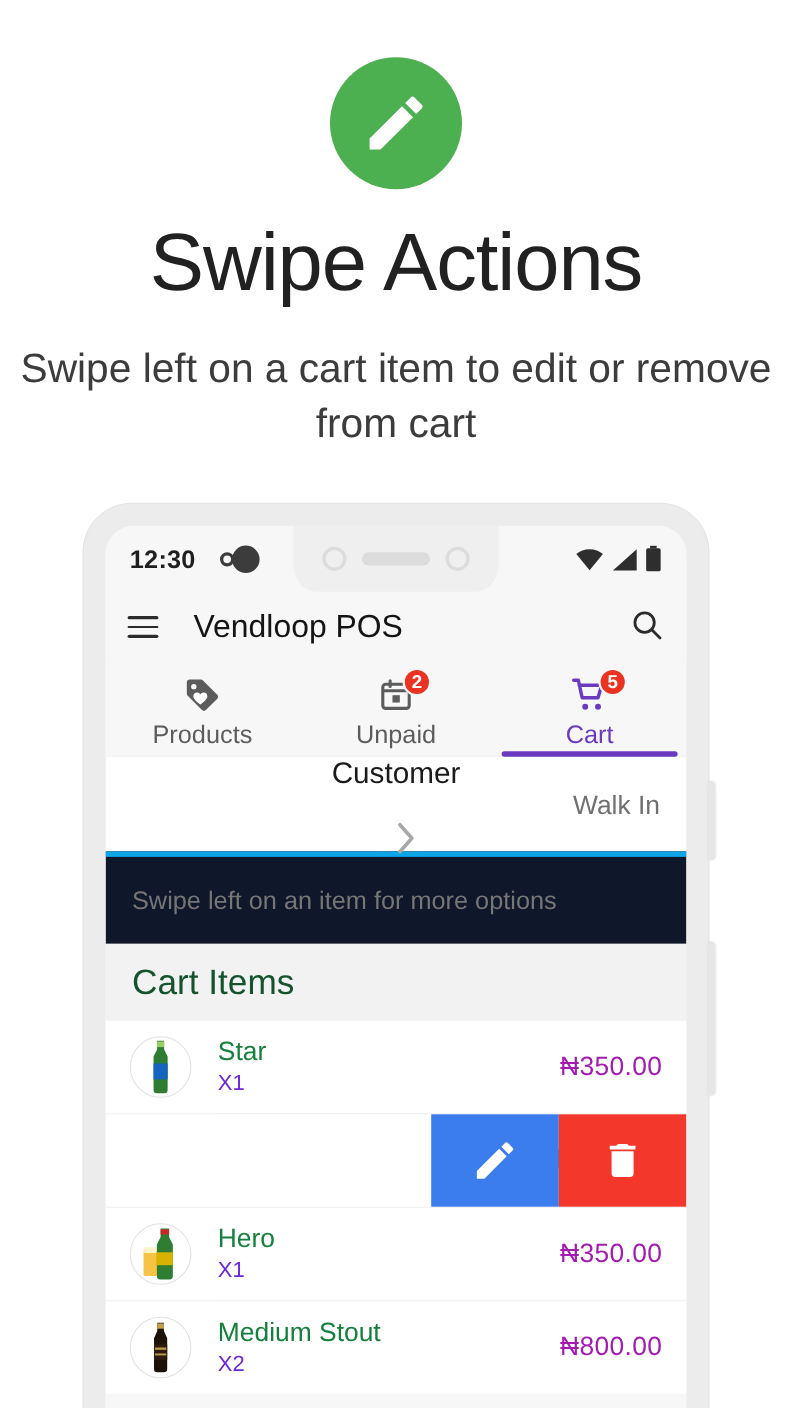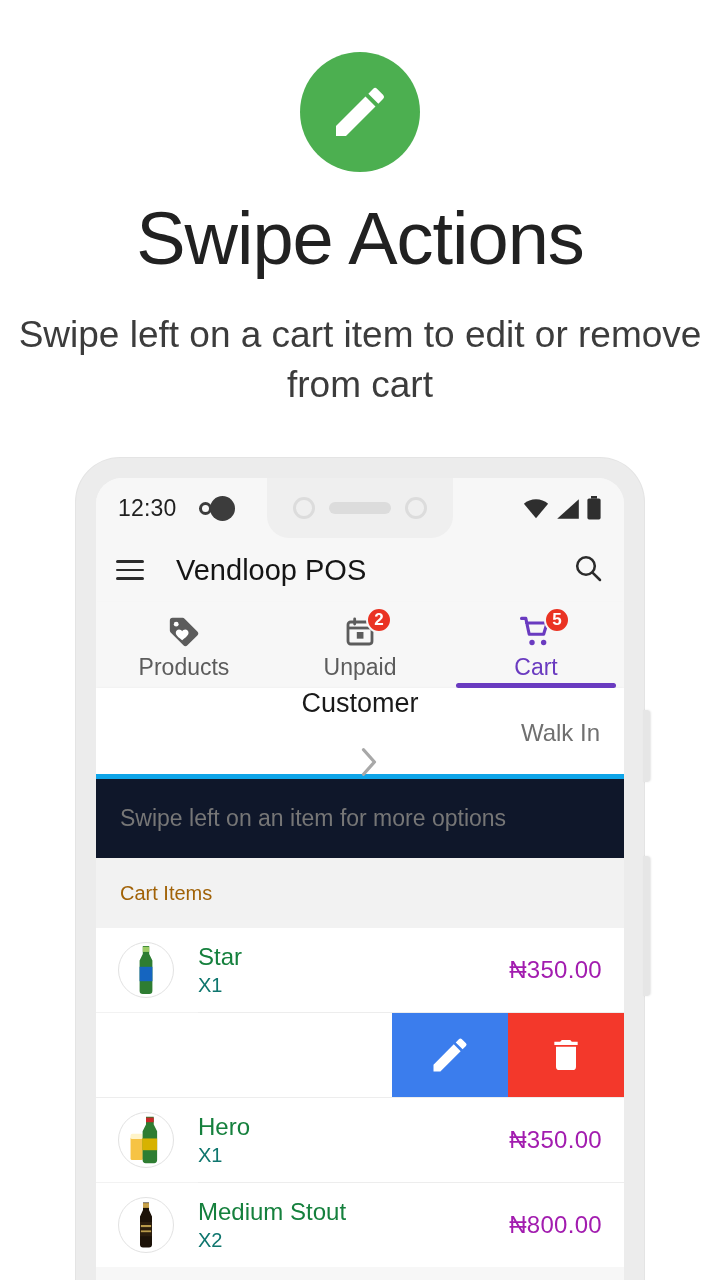--- a/index.html
+++ b/index.html
@@ -50,21 +50,21 @@
   }
   .side-btn.b1 { top: 252px; height: 72px; }
   .side-btn.b2 { top: 398px; height: 140px; }
 
   
   .statusbar {
     position: relative; height: 60px;
     display: flex; align-items: center;
     padding: 0 22px; background: #f7f7f7;
   }
-  .sb-time { font-size: 23px; font-weight: 400; color: #1f1f1f; letter-spacing: .2px; }
+  .sb-time { font-size: 23px; font-weight: 700; color: #1f1f1f; letter-spacing: .2px; }
   .sb-notif { display: flex; align-items: center; margin-left: 22px; gap: 1px; }
   .sb-ring {
     width: 13px; height: 13px; border: 3px solid #3c3c3c;
     border-radius: 50%;
   }
   .sb-dot { width: 25px; height: 25px; background: #3c3c3c; border-radius: 50%; margin-left: -3px; }
   .notch {
     position: absolute; left: 50%; transform: translateX(-50%); top: 0;
     width: 186px; height: 60px; background: #efefef;
     border-radius: 0 0 22px 22px;
@@ -123,35 +123,35 @@
   .row-hint {
     background: #0f172a; height: 84px; display: flex; align-items: center;
     padding: 0 24px; border-top: 5px solid #0ea5e9;
   }
   .hint-text { font-size: 23px; color: #767676; }
 
   .section-head {
     background: #f2f2f2; height: 70px; display: flex; align-items: center;
     padding: 0 24px;
   }
-  .section-title { font-size: 20px; color: #a16207; }
+  .section-title { font-size: 32px; color: #14532d; }
 
   .cart-item {
     background: #fff; height: 84px; display: flex; align-items: center;
     padding: 0 22px; position: relative;
   }
   .thumb {
     width: 56px; height: 56px; border-radius: 50%;
     border: 1.5px solid #e2e2e2; background: #fff;
     display: flex; align-items: center; justify-content: center;
     flex: 0 0 56px; overflow: hidden;
   }
   .item-texts { margin-left: 24px; display: flex; flex-direction: column; gap: 3px; }
   .item-name { font-size: 24px; color: #15803d; }
-  .item-qty { font-size: 20px; color: #0f766e; }
+  .item-qty { font-size: 20px; color: #6d28d9; }
   .item-price { margin-left: auto; font-size: 24px; color: #a21caf; letter-spacing: .3px; }
   .item-divider { height: 1px; background: #ededed; margin-left: 102px; }
 
   
   .swiped-row { position: relative; background: #fff; height: 84px; display: flex; align-items: center; }
   .swiped-price { margin-left: auto; margin-right: 26px; font-size: 24px; color: #5c5c5c; letter-spacing: .3px; }
   .swipe-actions { position: absolute; right: 0; top: 0; bottom: 0; display: flex; }
   .swipe-btn { width: 116px; display: flex; align-items: center; justify-content: center; cursor: pointer; }
   .swipe-edit { background: #3b7ded; }
   .swipe-del  { background: #f3382b; }

